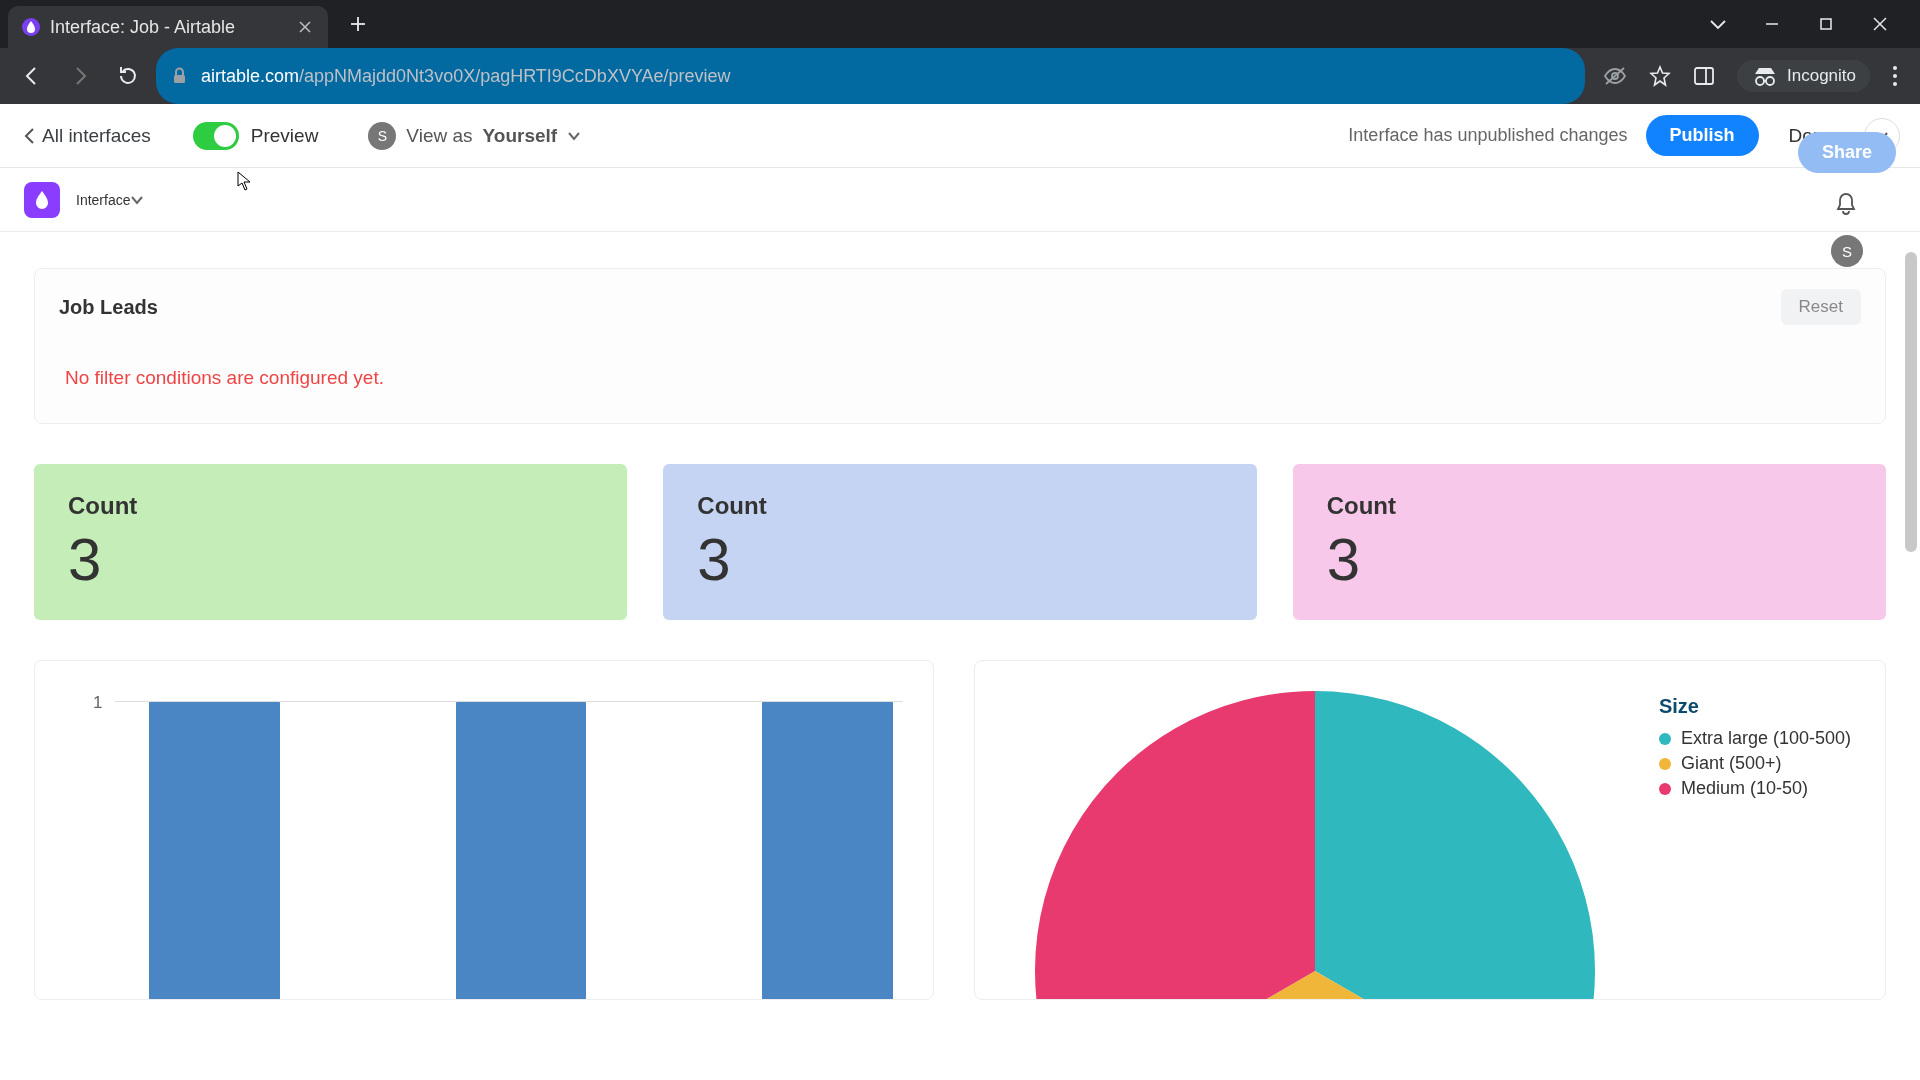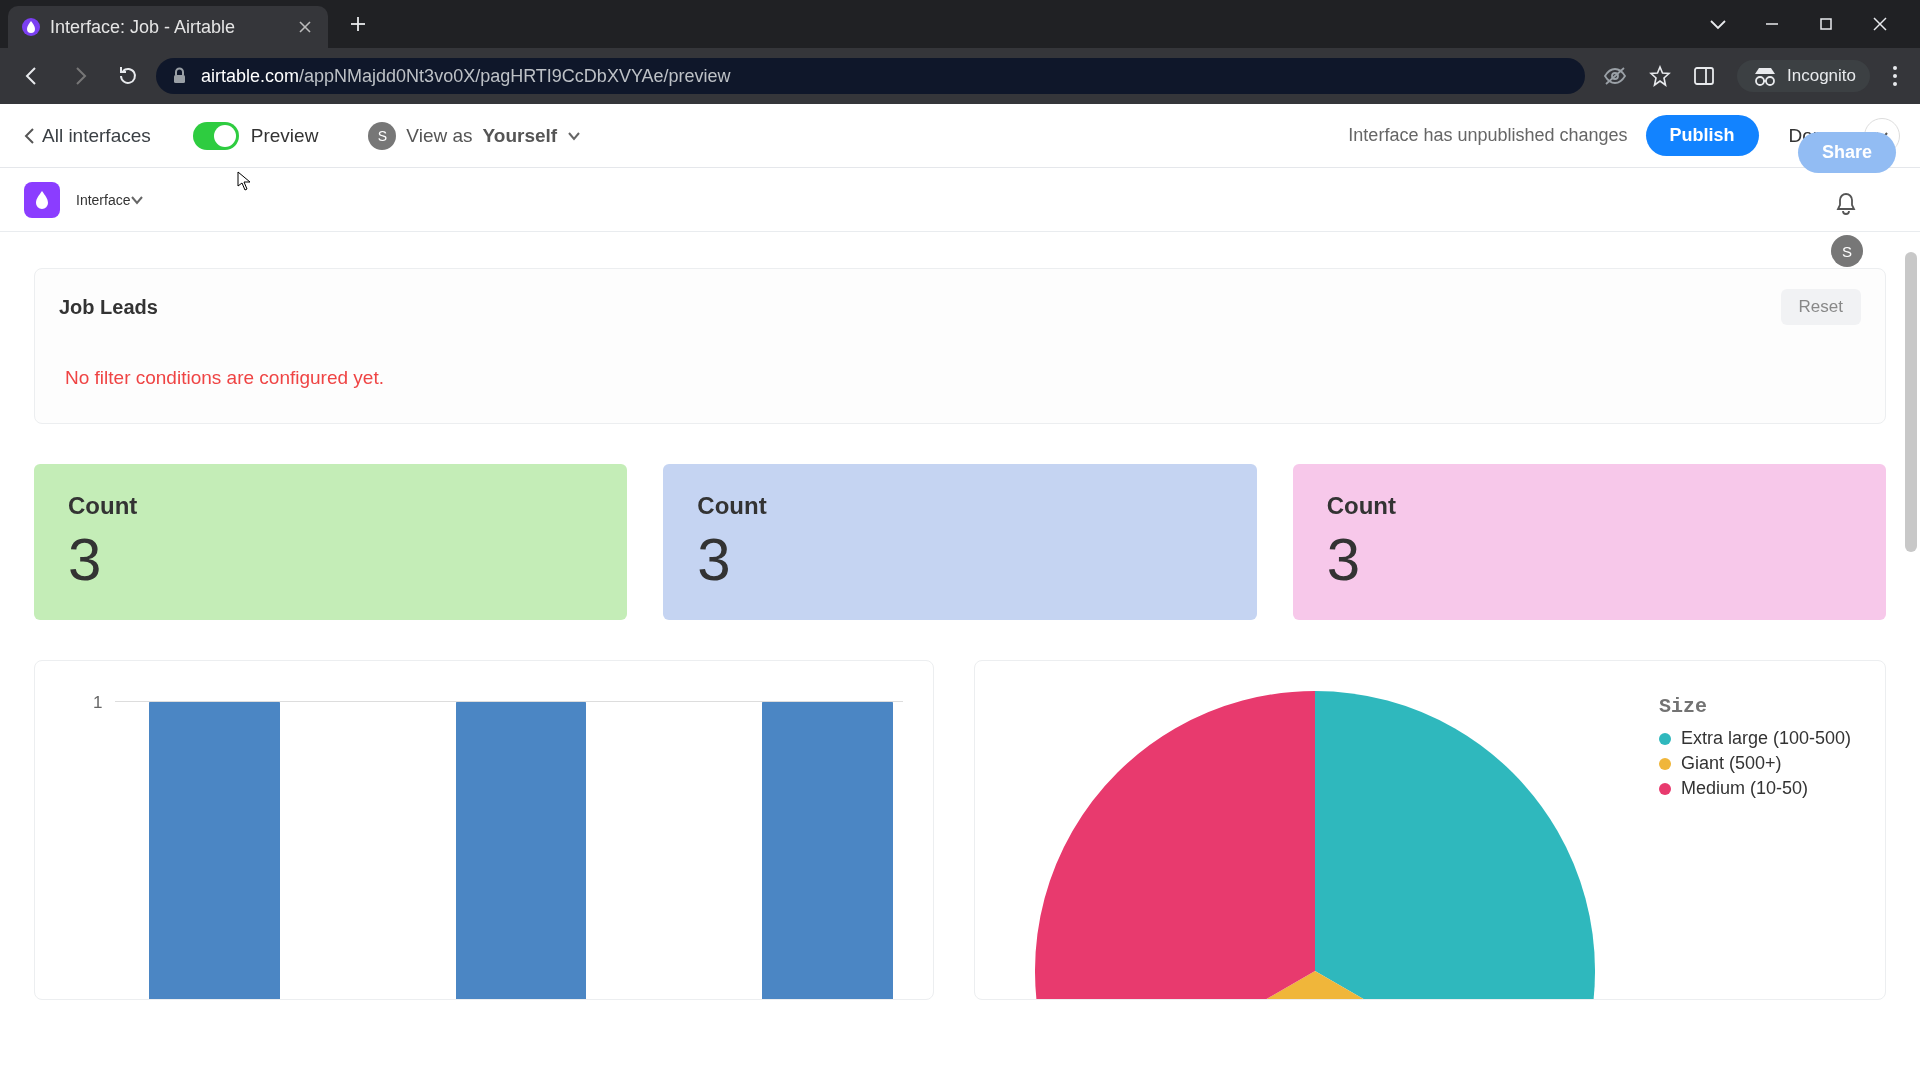--- a/index.html
+++ b/index.html
@@ -13,21 +13,21 @@
   .tab .favicon svg { width:10px;height:12px; fill:#fff; }
   .tab-title { font-size: 18px; color: #e5e5e5; flex:1; white-space:nowrap; overflow:hidden; text-overflow:ellipsis;}
   .tab-close { width: 18px; height: 18px; display:flex;align-items:center;justify-content:center; margin-left: 40px; }
   .new-tab { width: 36px; height: 36px; display:flex;align-items:center;justify-content:center; margin-left: 12px; }
   .window-controls { margin-left:auto; display:flex; gap: 30px; padding-right: 28px; align-items:center; }
   .window-controls .wc { width:24px;height:24px; display:flex;align-items:center;justify-content:center; color:#e8eaed; }
 
   .addr-bar { display:flex; align-items:center; height: 56px; background:#35363a; padding: 0 12px; gap: 8px; }
   .nav-btn { width:40px;height:40px; display:flex;align-items:center;justify-content:center; color:#9aa0a6; border-radius:50%; }
   .nav-btn.enabled { color:#e8eaed; }
-  .url-box { flex:1; background:#0f172a; border-radius: 22px; height: 36px; display:flex; align-items:center; padding: 0 16px; gap: 14px; }
+  .url-box { flex:1; background:#0369a1; border-radius: 22px; height: 56px; display:flex; align-items:center; padding: 0 16px; gap: 14px; }
   .url-text { color:#bdc1c6; font-size: 18px; }
   .url-host { color:#fff; }
   .right-icons { display:flex; align-items:center; gap: 22px; padding: 0 10px; }
   .incog-pill { display:flex; align-items:center; gap:8px; background:#3c4043; padding:6px 14px; border-radius:20px; color:#e8eaed; font-size:17px; }
   .incog-icon { width:28px;height:20px; }
 
   
   .app-header { height: 64px; border-bottom: 1px solid #e5e7eb; display:flex; align-items:center; padding: 0 20px; gap: 20px; background:#fff; }
   .back-link { display:flex; align-items:center; gap: 2px; font-size: 19px; color:#3a3f44; cursor:pointer;}
   .toggle-wrap { display:flex; align-items:center; gap:12px; margin-left: 22px;}
@@ -74,21 +74,21 @@
   .pie-card { flex:1; height: 340px; position:relative; }
 
   .bar-axis-label { position:absolute; left: 58px; top: 32px; font-size:17px; color:#666; }
   .bar-grid { position:absolute; left: 80px; right: 30px; top: 40px; border-top:1px solid #ddd; }
   .bars-area { display:flex; align-items:flex-end; gap: 176px; padding-left: 44px; height: 300px; width:100%; overflow:hidden;}
   .bar { width: 162px; background:#4b86c4; border-radius:2px 2px 0 0; }
 
   .pie-wrap { position:absolute; left: 60px; top: 30px; width: 560px; height: 560px; }
   .pie-svg { width: 100%; height: 100%; }
   .legend { position:absolute; right: 34px; top: 34px; }
-  .legend-title { font-size:20px; font-weight:600; color:#737373; margin-bottom: 10px; font-family: Liberation Mono, monospace;}
+  .legend-title { font-size:20px; font-weight:600; color:#0c4a6e; margin-bottom: 10px;}
   .legend-item { display:flex; align-items:center; gap:10px; font-size:18px; color:#333; margin-bottom:4px;}
   .legend-dot { width:12px;height:12px;border-radius:50%; }
 
   .scrollbar-v { position:absolute; right:0; top:20px; width:18px; height: calc(100% - 40px); background:transparent;}
   .scrollbar-thumb { position:absolute; right:3px; top:0; width:12px; height: 300px; background:#c8c8c8; border-radius:6px;}
 
   
   .fake-cursor { position:absolute; width:14px; height:20px; pointer-events:none; }
 
   svg { display:block; }

